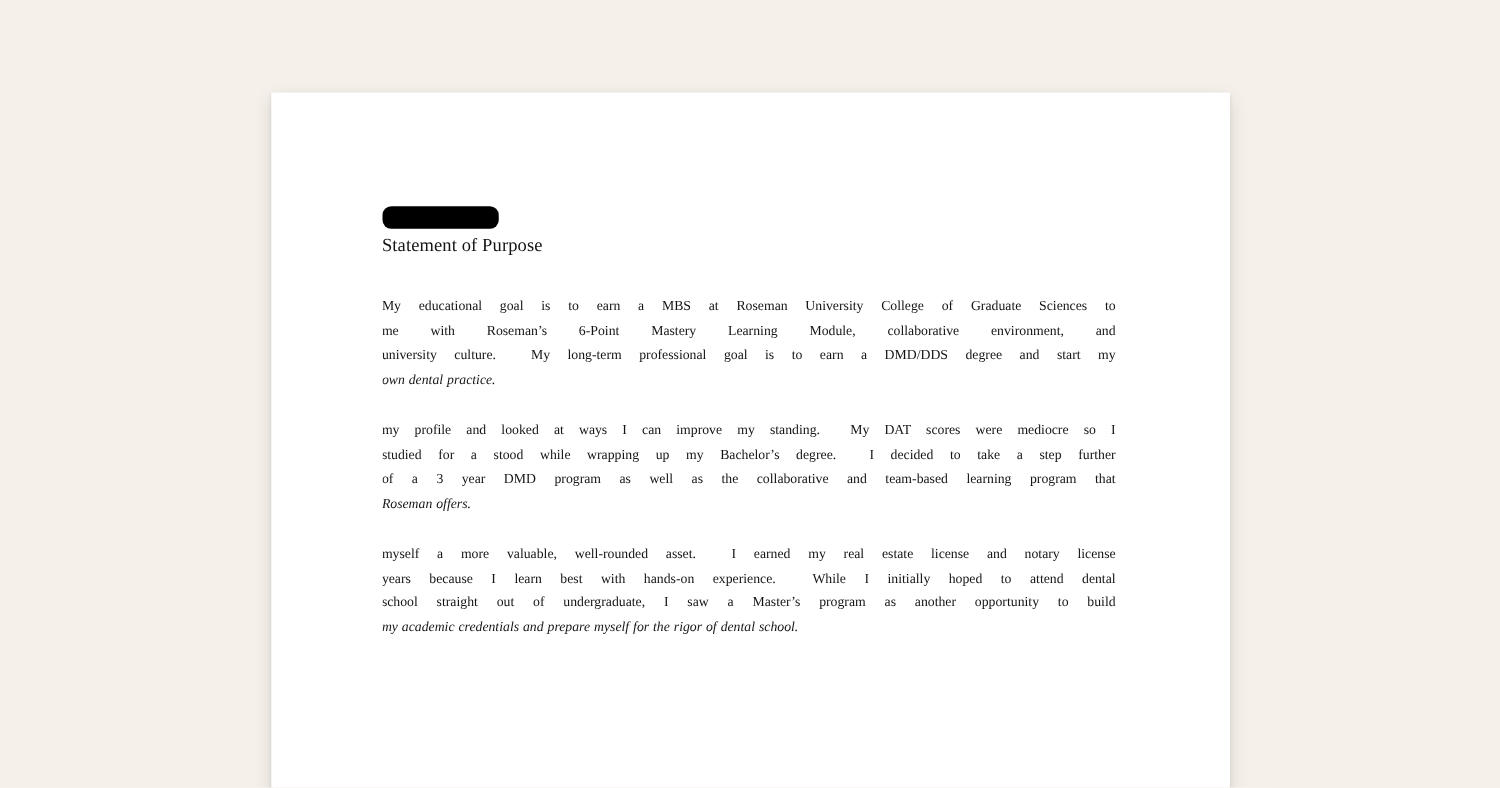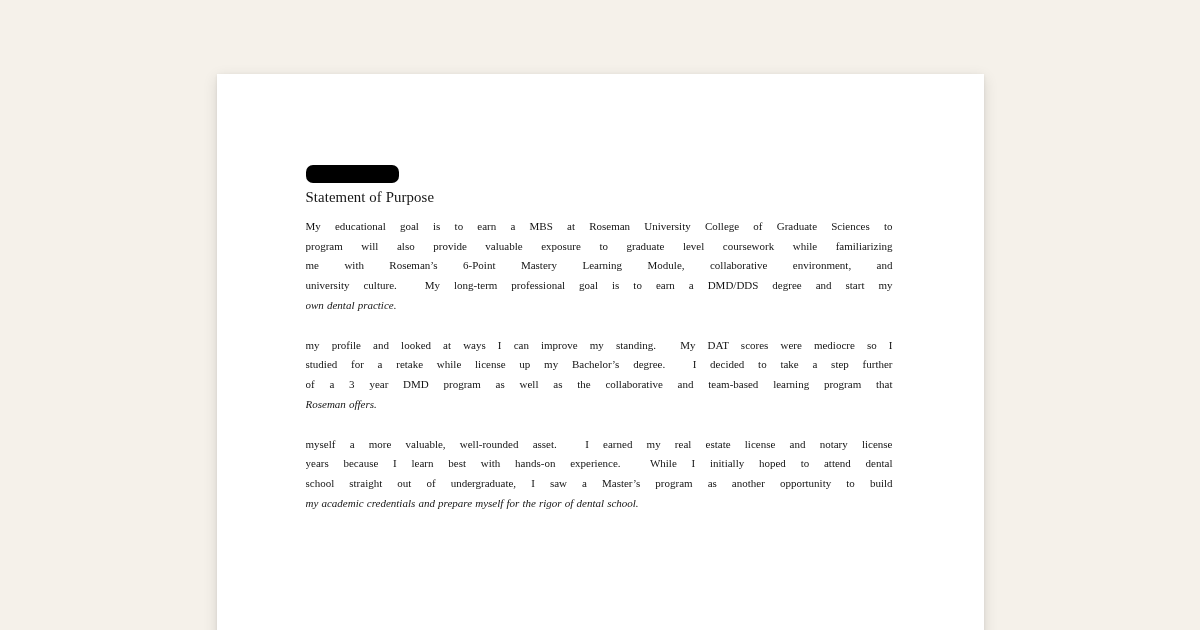--- a/index.html
+++ b/index.html
@@ -34,21 +34,21 @@
   .redaction {
     width: 93px;
     height: 18px;
     border-radius: 7px;
     background: var(--redaction);
   }
   .title {
     margin-top: 5px;
     font-size: 14.8px;
     line-height: 19.8px;
-    margin-bottom: 9px;
+    margin-bottom: 28px;
     letter-spacing: 0.1px;
   }
   .para {
     margin-bottom: 19.8px;
   }
   .line {
     font-size: 11px;
     line-height: 19.8px;
     height: 19.8px;
     overflow: hidden;
@@ -65,28 +65,27 @@
 </head>
 <body>
 
 <div class="canvas">
   <div class="page">
     <div class="redaction"></div>
     <div class="title">Statement of Purpose</div>
     <div>
         <div class="para">
           <div class="line">My educational goal is to earn a MBS at Roseman University College of Graduate Sciences to</div>
-          <div class="line">program will also provide valuable exposure to graduate level coursework while familiarizing</div>
           <div class="line">me with Roseman’s 6-Point Mastery Learning Module, collaborative environment, and</div>
           <div class="line">university culture.  My long-term professional goal is to earn a DMD/DDS degree and start my</div>
           <div class="line last">own dental practice.</div>
         </div>
         <div class="para">
           <div class="line">my profile and looked at ways I can improve my standing.  My DAT scores were mediocre so I</div>
-          <div class="line">studied for a retake while license up my Bachelor’s degree.  I decided to take a step further</div>
+          <div class="line">studied for a stood while wrapping up my Bachelor’s degree.  I decided to take a step further</div>
           <div class="line">of a 3 year DMD program as well as the collaborative and team-based learning program that</div>
           <div class="line last">Roseman offers.</div>
         </div>
         <div class="para">
           <div class="line">myself a more valuable, well-rounded asset.  I earned my real estate license and notary license</div>
           <div class="line">years because I learn best with hands-on experience.  While I initially hoped to attend dental</div>
           <div class="line">school straight out of undergraduate, I saw a Master’s program as another opportunity to build</div>
           <div class="line last">my academic credentials and prepare myself for the rigor of dental school.</div>
         </div>
       </div>

